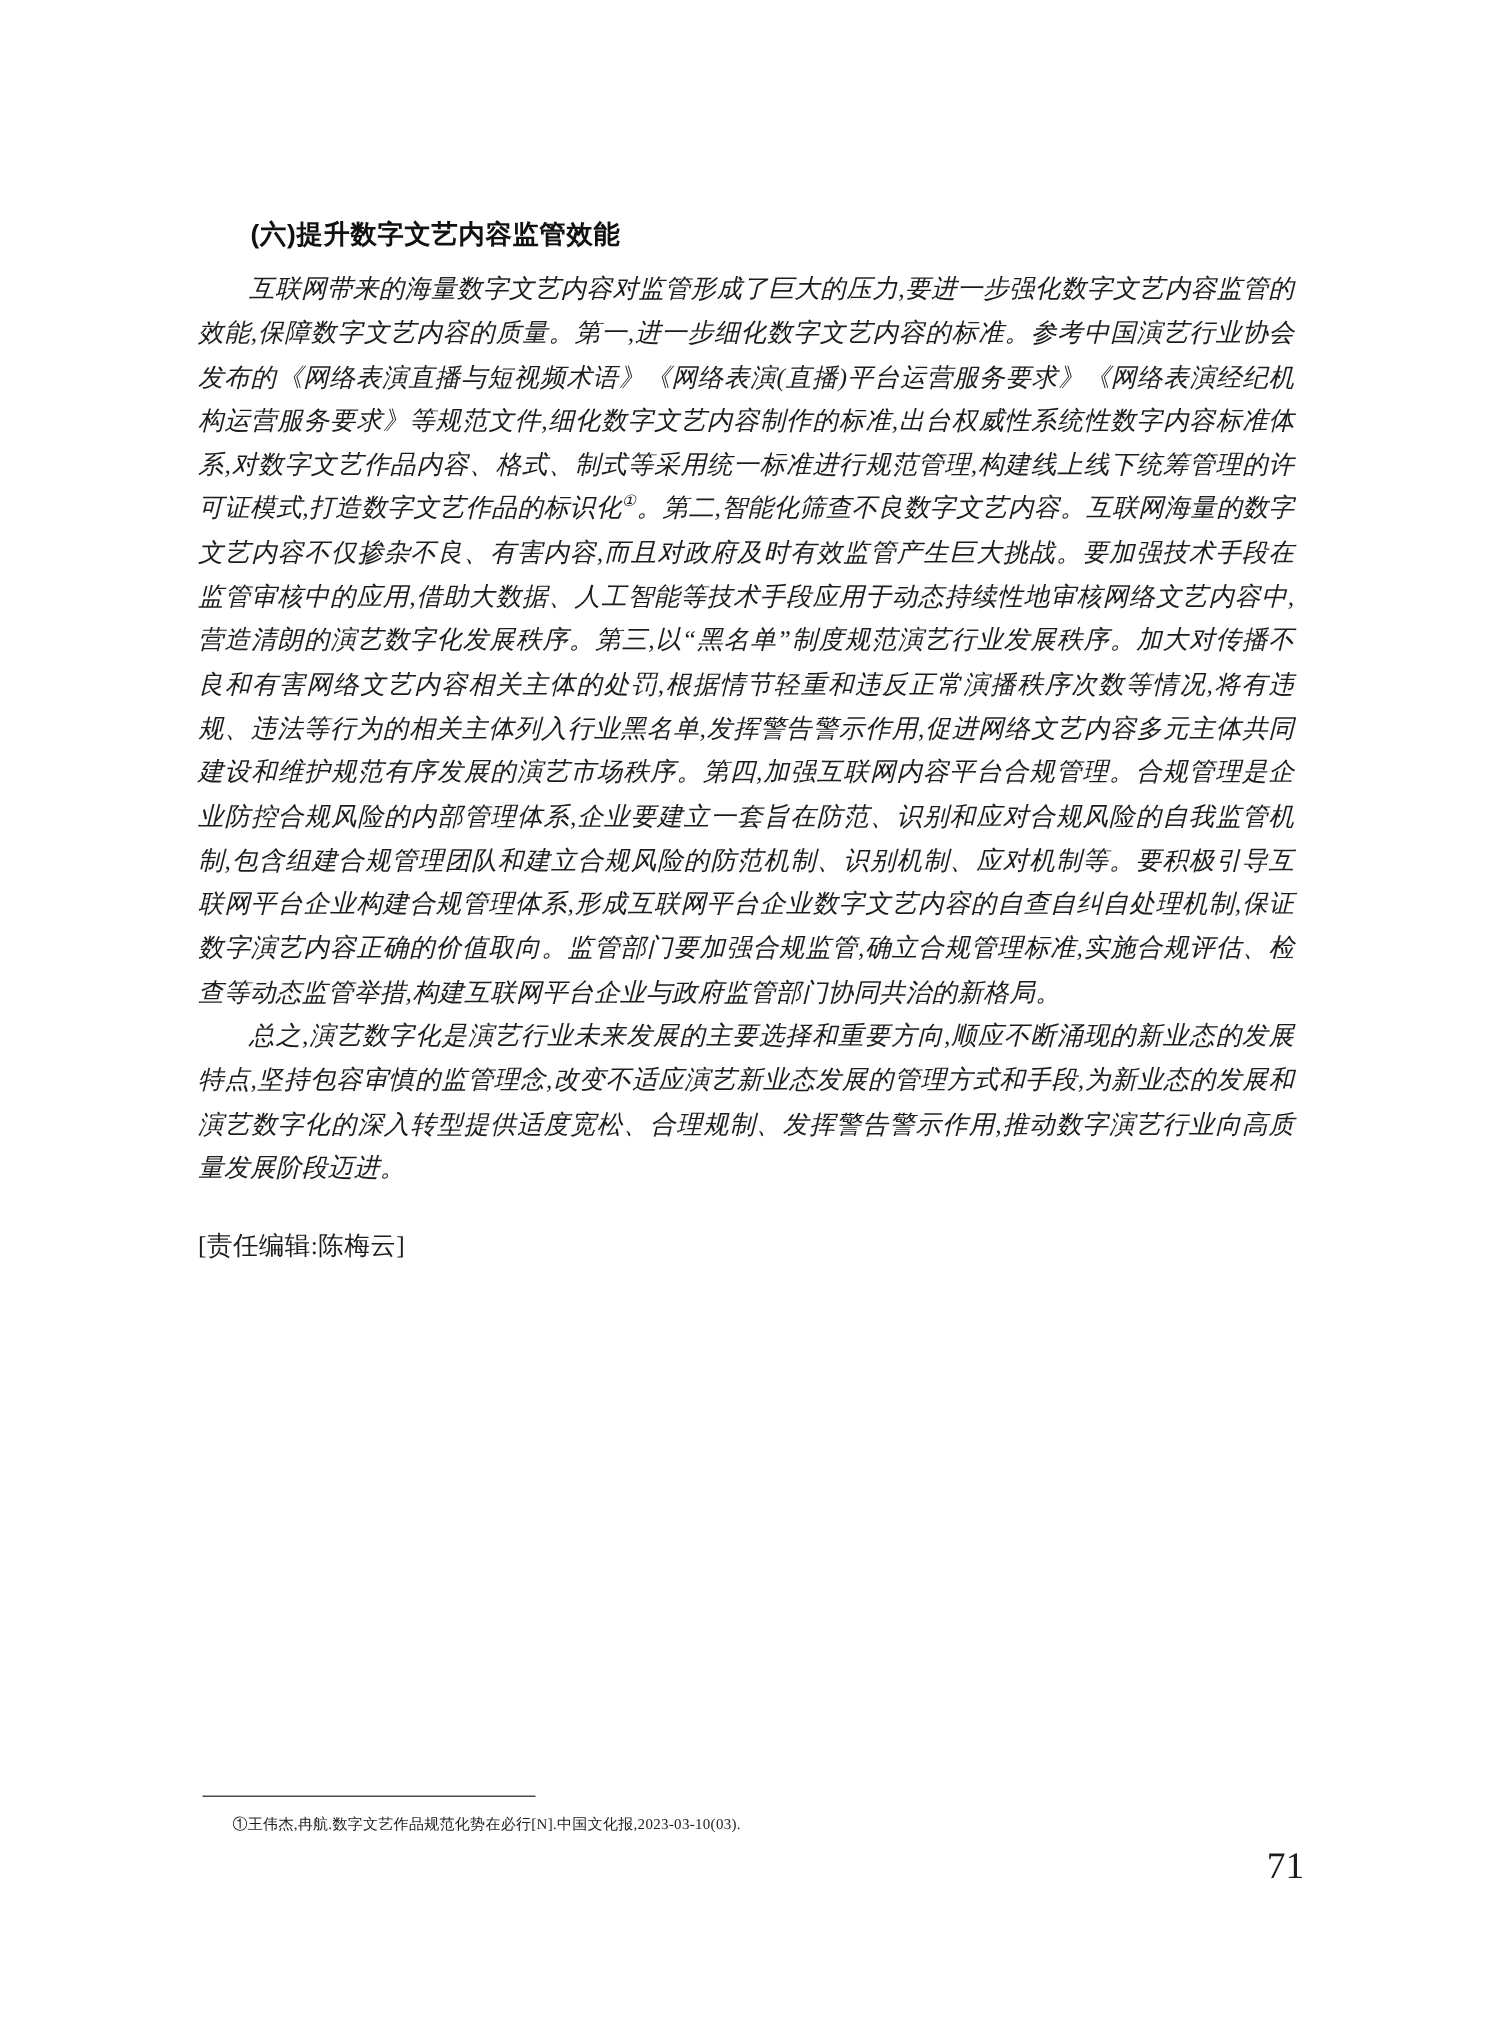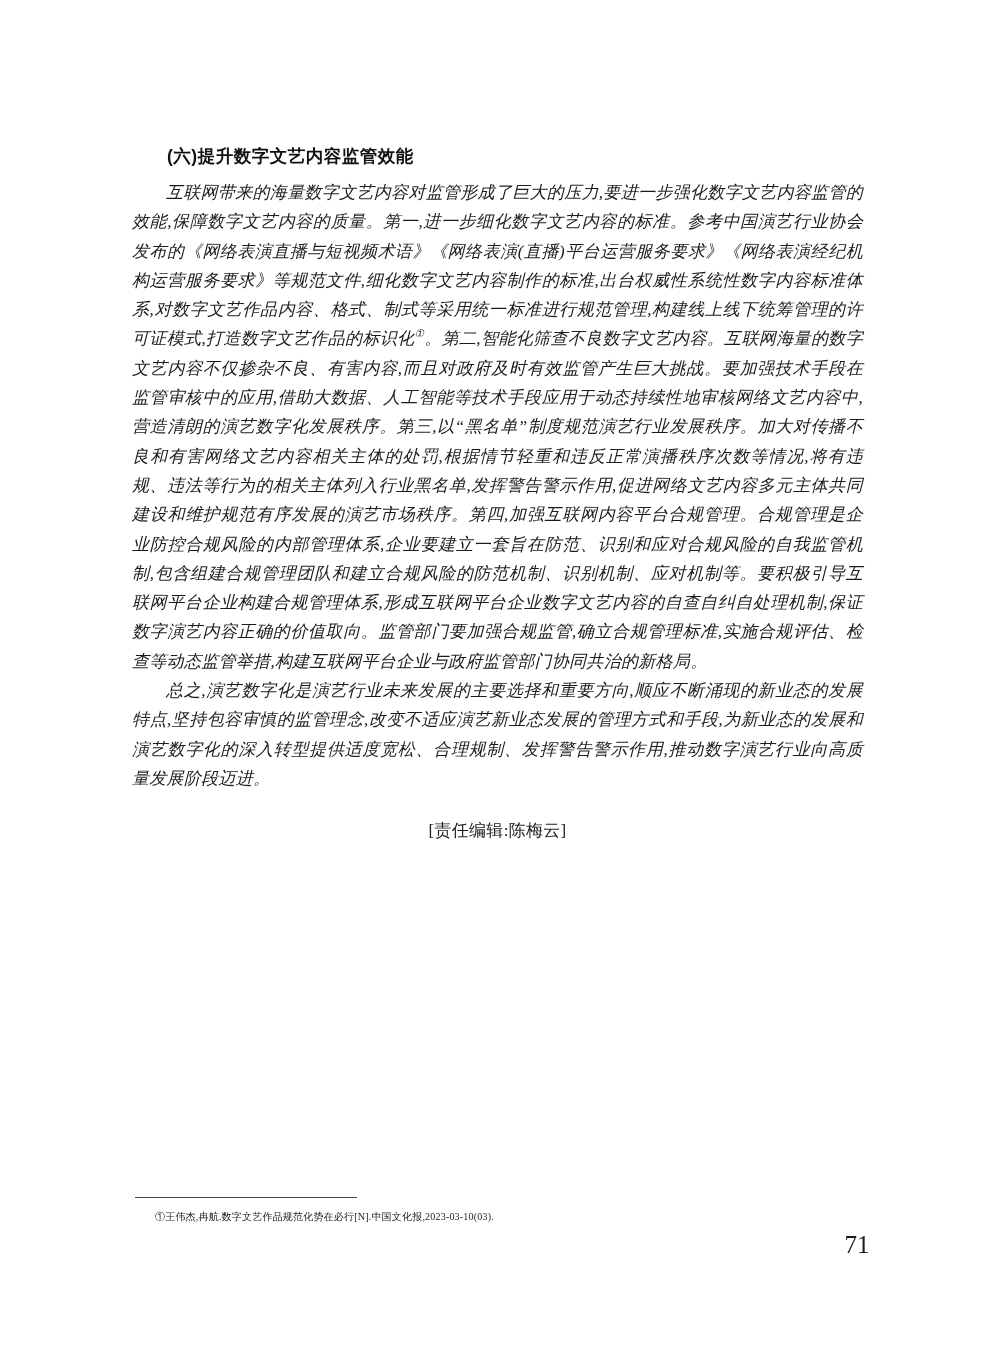--- a/index.html
+++ b/index.html
@@ -45,21 +45,21 @@
   }
   .fn-ref {
     font-size: 10.5px;
     line-height: 0;
     vertical-align: super;
   }
   .editor-note {
     margin: 26px 0 0 0;
     font-size: 17px;
     line-height: 24px;
-    text-align: center;
+    text-align: left;
     letter-spacing: 0.3px;
   }
   .footnote-area {
     position: absolute;
     left: 135px;
     top: 1197px;
     width: 731px;
   }
   .footnote-rule {
     width: 222px;

